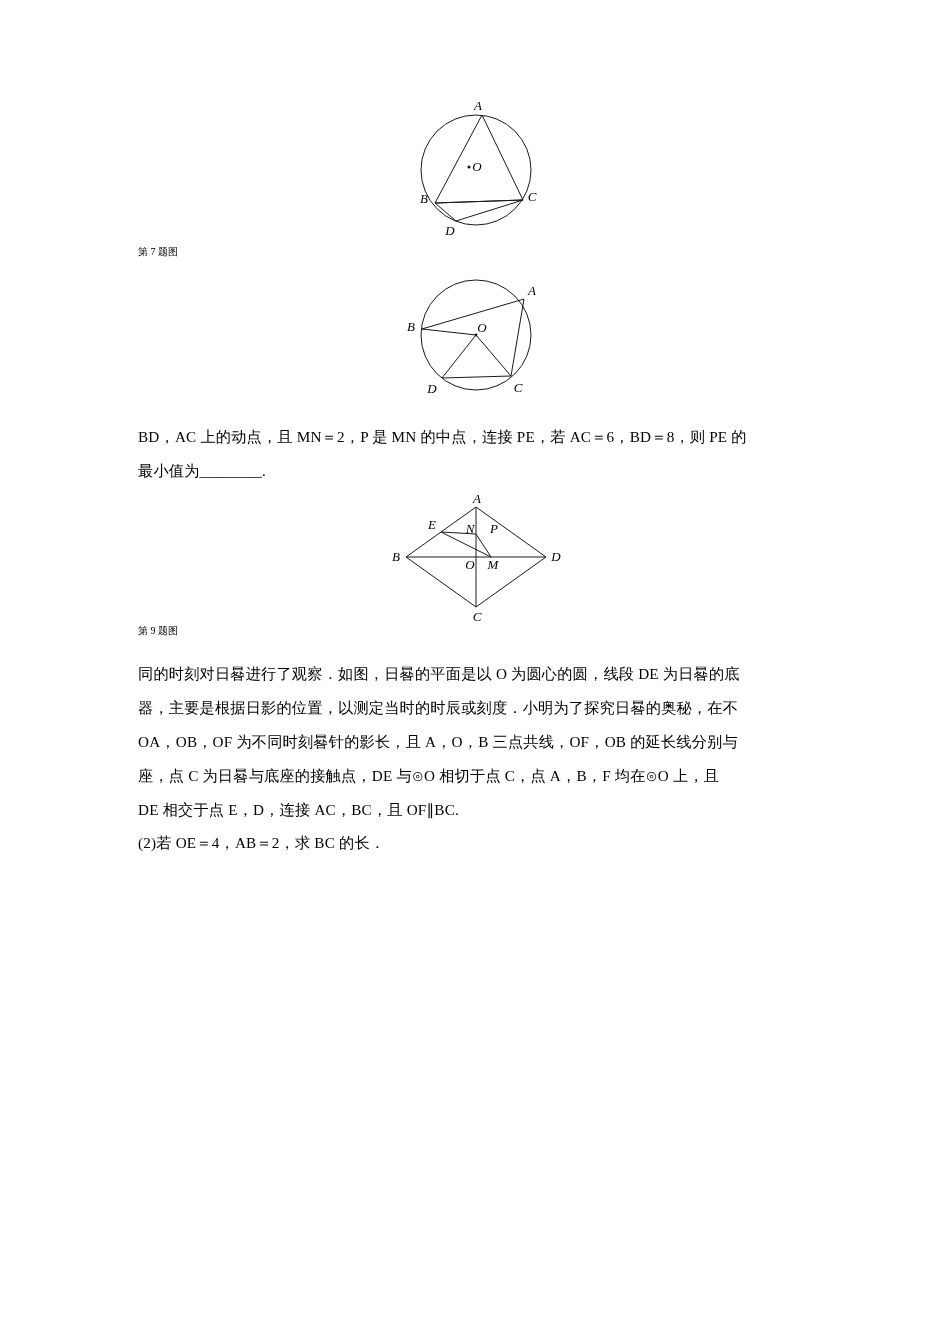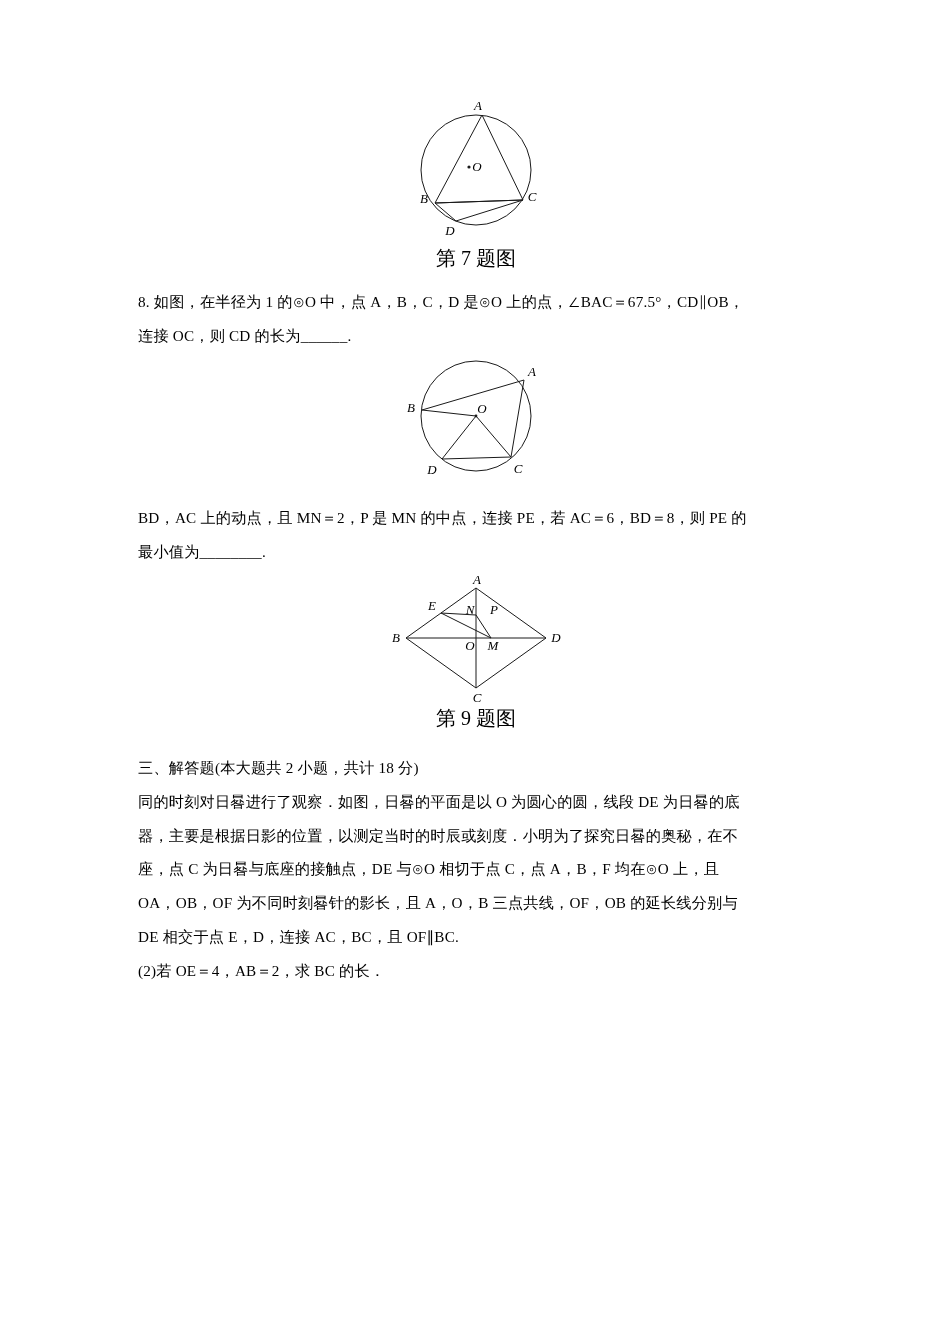--- a/index.html
+++ b/index.html
@@ -29,22 +29,21 @@
     width: 676px;
   }
   .para {
     font-size: 15.2px;
     line-height: 2.1;
     text-align: justify;
     margin: 0 0 2px 0;
     letter-spacing: 0.2px;
   }
   .figcaption {
-    text-align: center;
-    font-size: 20px;
+    font-size: 10px;
     margin: 0;
   }
   .figblock {
     position: relative;
     width: 676px;
   }
   .center-svg {
     display: block;
     margin: 0 auto;
   }
@@ -90,24 +89,20 @@
         <text x="68" y="108" text-anchor="middle">B</text>
         <text x="176" y="106" text-anchor="middle">C</text>
         <text x="94" y="140" text-anchor="middle">D</text>
         <text x="121" y="76" text-anchor="middle">O</text>
       </svg>
       <p class="figcaption">第 7 题图</p>
     </div>
 
     <div class="spacer14"></div>
 
-    <div>
-      <p class="para"><span>8.</span>&nbsp;<span>如图，在半径为 1 的⊙O 中，点 A，B，C，D 是⊙O 上的点，∠BAC＝67.5°，CD∥OB，</span></p>
-      <p class="para">连接 OC，则 CD 的长为______.</p>
-    </div>
 
     <div class="figblock">
       <svg class="center-svg" width="240" height="140" viewBox="0 0 240 140">
         <circle cx="120" cy="62" r="55" fill="none" stroke="#1a1a1a" stroke-width="1"></circle>
 
         <circle cx="120" cy="62" r="1.4" fill="#1a1a1a"></circle>
 
         <line x1="66" y1="56" x2="168" y2="26" stroke="#1a1a1a" stroke-width="1"></line>
 
         <line x1="66" y1="56" x2="120" y2="62" stroke="#1a1a1a" stroke-width="1"></line>
@@ -154,25 +149,24 @@
         <text x="124" y="80" text-anchor="middle">O</text>
         <text x="147" y="80" text-anchor="middle">M</text>
         <text x="210" y="72" text-anchor="middle">D</text>
         <text x="131" y="132" text-anchor="middle">C</text>
       </svg>
       <p class="figcaption">第 9 题图</p>
     </div>
 
     <div class="spacer20"></div>
 
-    <p class="para sec-title">三、解答题(本大题共 2 小题，共计 18 分)</p>
 
     <div>
       <p class="para">同的时刻对日晷进行了观察．如图，日晷的平面是以 O 为圆心的圆，线段 DE 为日晷的底</p>
       <p class="para">器，主要是根据日影的位置，以测定当时的时辰或刻度．小明为了探究日晷的奥秘，在不</p>
+      <p class="para">OA，OB，OF 为不同时刻晷针的影长，且 A，O，B 三点共线，OF，OB 的延长线分别与</p>
       <p class="para">座，点 C 为日晷与底座的接触点，DE 与⊙O 相切于点 C，点 A，B，F 均在⊙O 上，且</p>
-      <p class="para">OA，OB，OF 为不同时刻晷针的影长，且 A，O，B 三点共线，OF，OB 的延长线分别与</p>
       <p class="para">DE 相交于点 E，D，连接 AC，BC，且 OF∥BC.</p>
       <p class="para">(2)若 OE＝4，AB＝2，求 BC 的长．</p>
     </div>
 
   </div>
 </div>
 
 </body></html>

